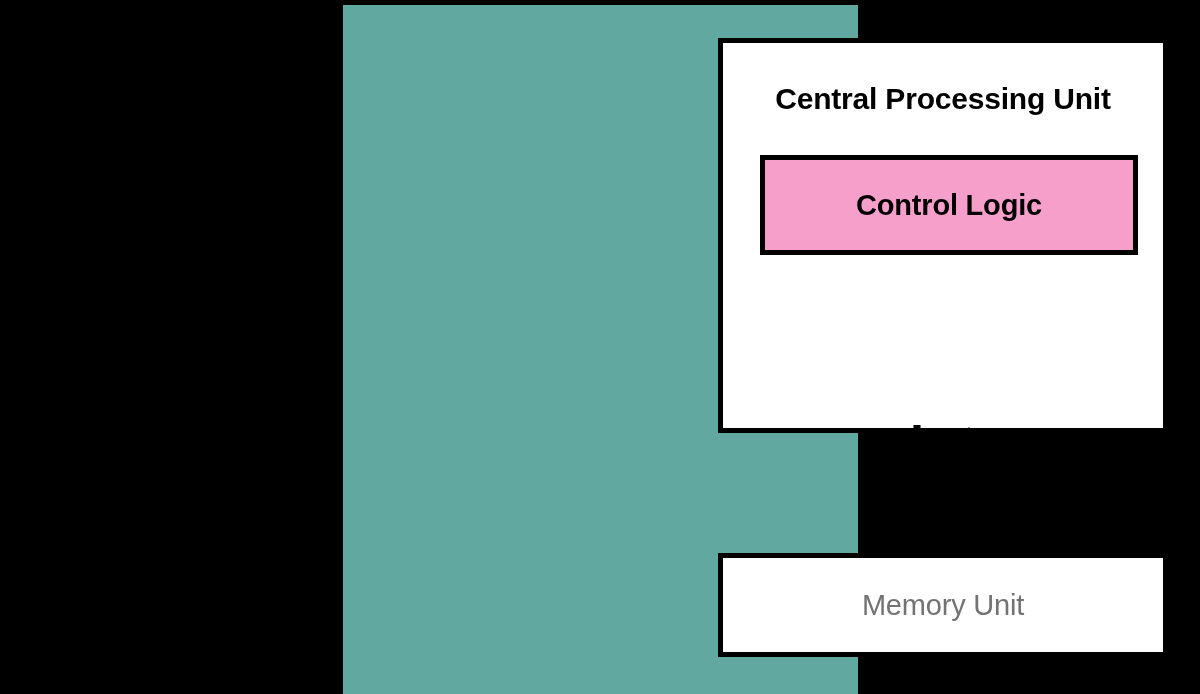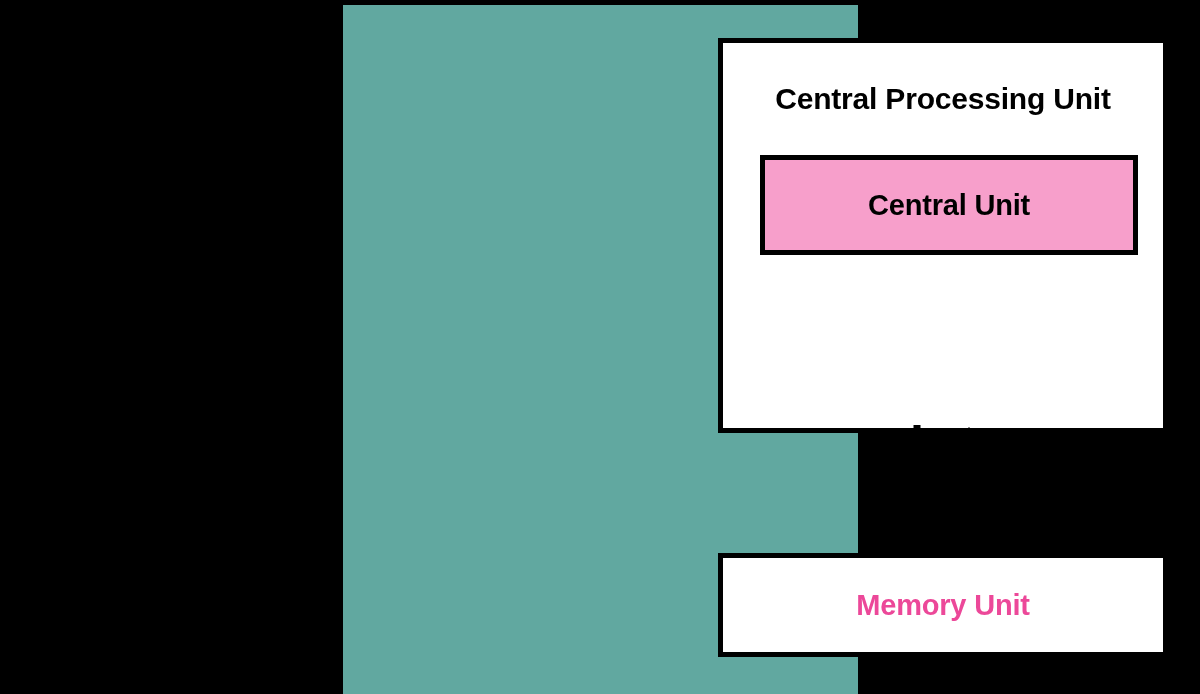--- a/index.html
+++ b/index.html
@@ -71,22 +71,22 @@
   .memory-box {
     left: 375px;
     top: 548px;
     width: 450px;
     height: 104px;
     background: #ffffff;
     justify-content: center;
   }
   .memory-label {
     font-size: 29px;
-    font-weight: bold;
-    color: #ec4899;
+    font-weight: normal;
+    color: #737373;
     letter-spacing: -0.2px;
     white-space: nowrap;
   }
   .arrows-svg {
     position: absolute;
     left: 540px;
     top: 420px;
     width: 130px;
     height: 140px;
     overflow: visible;
@@ -96,21 +96,21 @@
 <body>
 
 <div id="canvas">
 
   <div class="panel">
 
     <div class="box cpu-box">
       <div class="cpu-title">Central Processing Unit</div>
 
       <div class="inner-box control-unit-box">
-        <span class="inner-label">Central Unit</span>
+        <span class="inner-label">Control Logic</span>
       </div>
 
     </div>
 
     <svg class="arrows-svg" viewBox="0 0 130 140">
       <g>
         <line x1="34" y1="0" x2="34" y2="112" stroke="#000000" stroke-width="7"></line>
         <polygon points="17,108 51,108 34,128" fill="#000000"></polygon>
       </g>
       <g>

